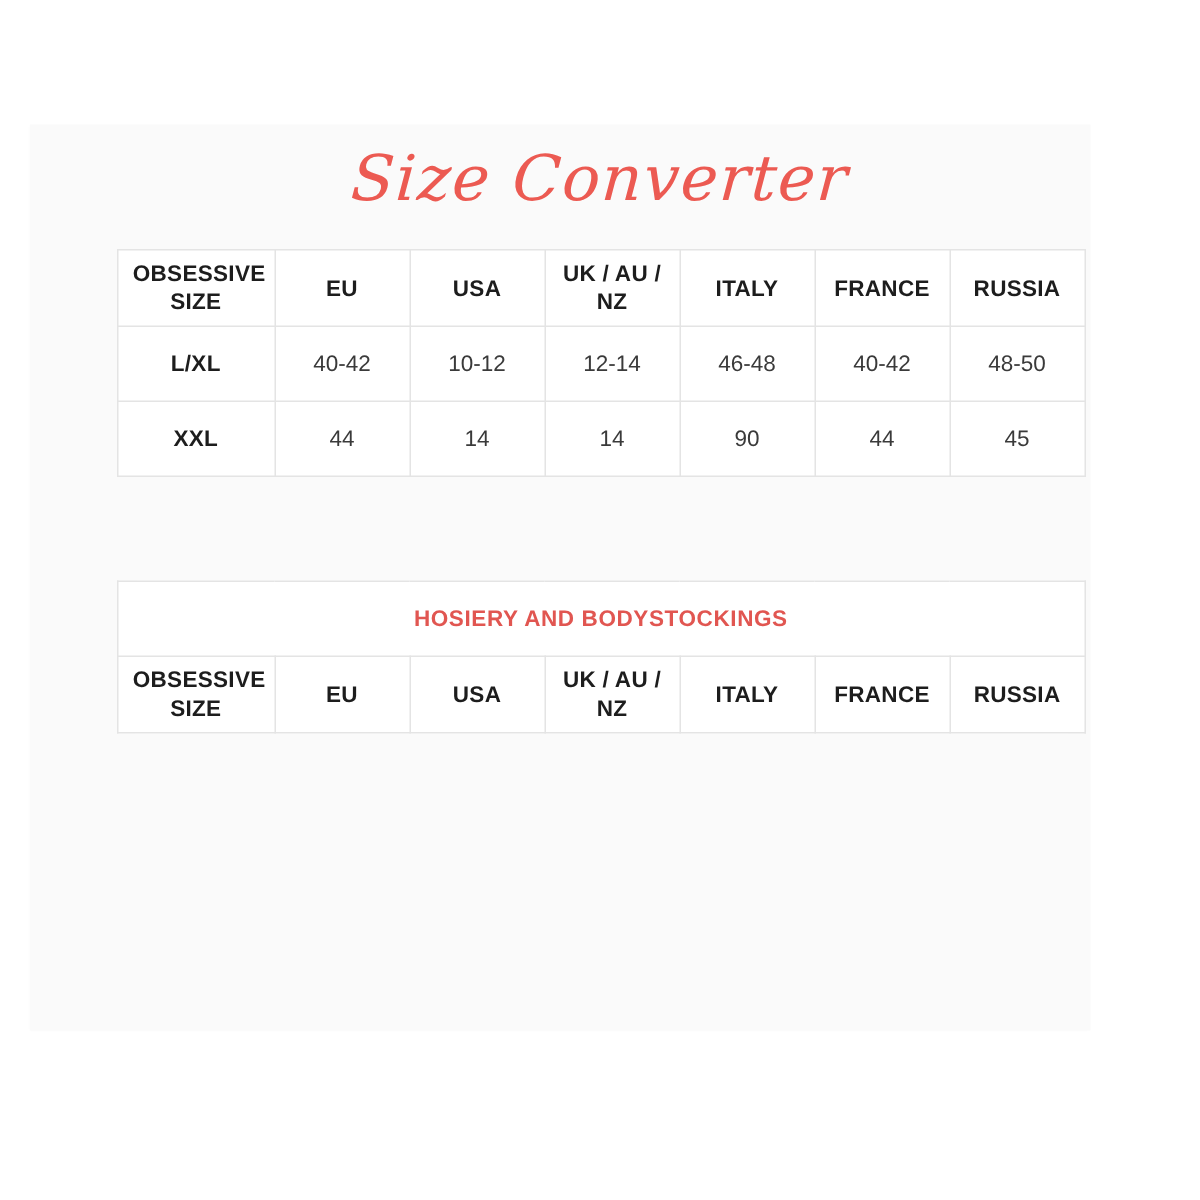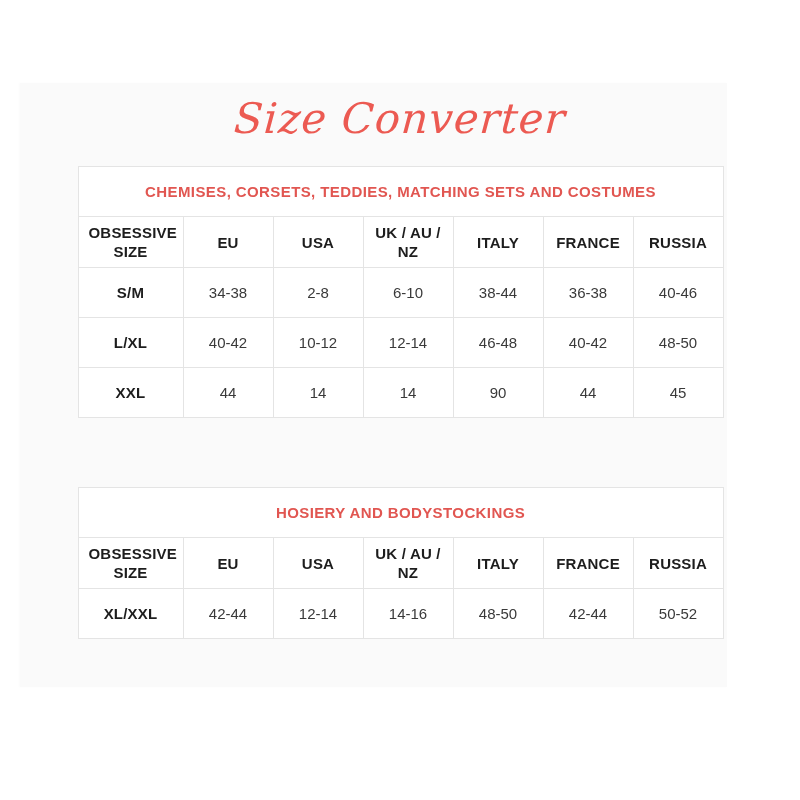--- a/index.html
+++ b/index.html
@@ -101,43 +101,31 @@
       <colgroup>
           <col class="c-size">
           <col class="c-val">
           <col class="c-val">
           <col class="c-val">
           <col class="c-val">
           <col class="c-val">
           <col class="c-val">
         </colgroup>
       <thead>
-        <tr class="caption-row">
-          <th colspan="7">CHEMISES, CORSETS, TEDDIES, MATCHING SETS AND COSTUMES</th>
-        </tr>
         <tr class="head-row">
           <th>OBSESSIVE SIZE</th>
           <th>EU</th>
           <th>USA</th>
           <th>UK / AU / NZ</th>
           <th>ITALY</th>
           <th>FRANCE</th>
           <th>RUSSIA</th>
         </tr>
       </thead>
       <tbody>
-        <tr class="data-row">
-          <th>S/M</th>
-          <td>34-38</td>
-          <td>2-8</td>
-          <td>6-10</td>
-          <td>38-44</td>
-          <td>36-38</td>
-          <td>40-46</td>
-        </tr>
         <tr class="data-row">
           <th>L/XL</th>
           <td>40-42</td>
           <td>10-12</td>
           <td>12-14</td>
           <td>46-48</td>
           <td>40-42</td>
           <td>48-50</td>
         </tr>
         <tr class="data-row">
@@ -170,26 +158,17 @@
           <th>OBSESSIVE SIZE</th>
           <th>EU</th>
           <th>USA</th>
           <th>UK / AU / NZ</th>
           <th>ITALY</th>
           <th>FRANCE</th>
           <th>RUSSIA</th>
         </tr>
       </thead>
       <tbody>
-        <tr class="data-row">
-          <th>XL/XXL</th>
-          <td>42-44</td>
-          <td>12-14</td>
-          <td>14-16</td>
-          <td>48-50</td>
-          <td>42-44</td>
-          <td>50-52</td>
-        </tr>
       </tbody>
     </table>
 
   </div>
 </div>
 
 </body></html>

